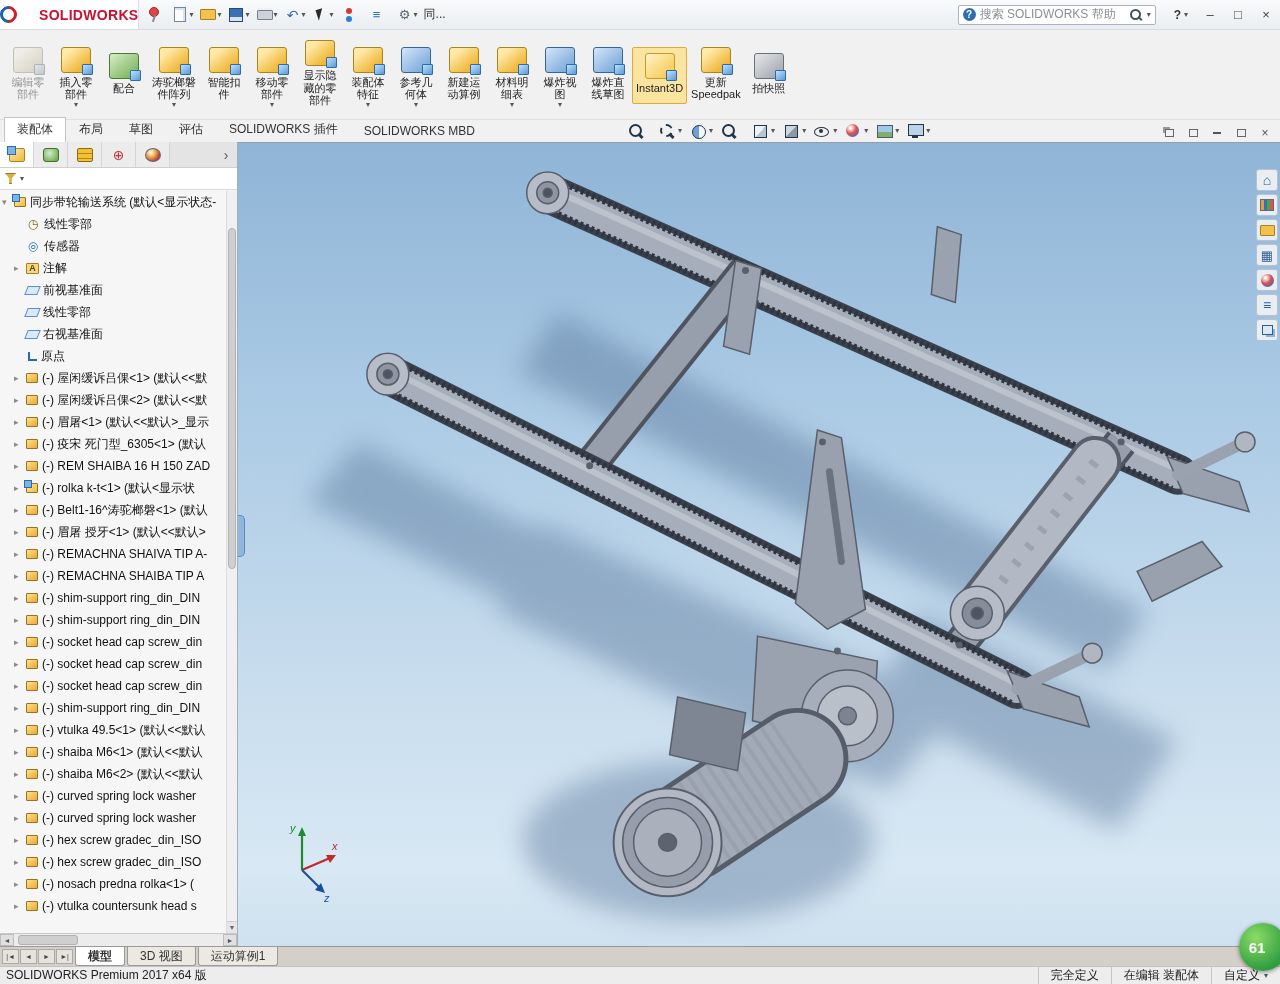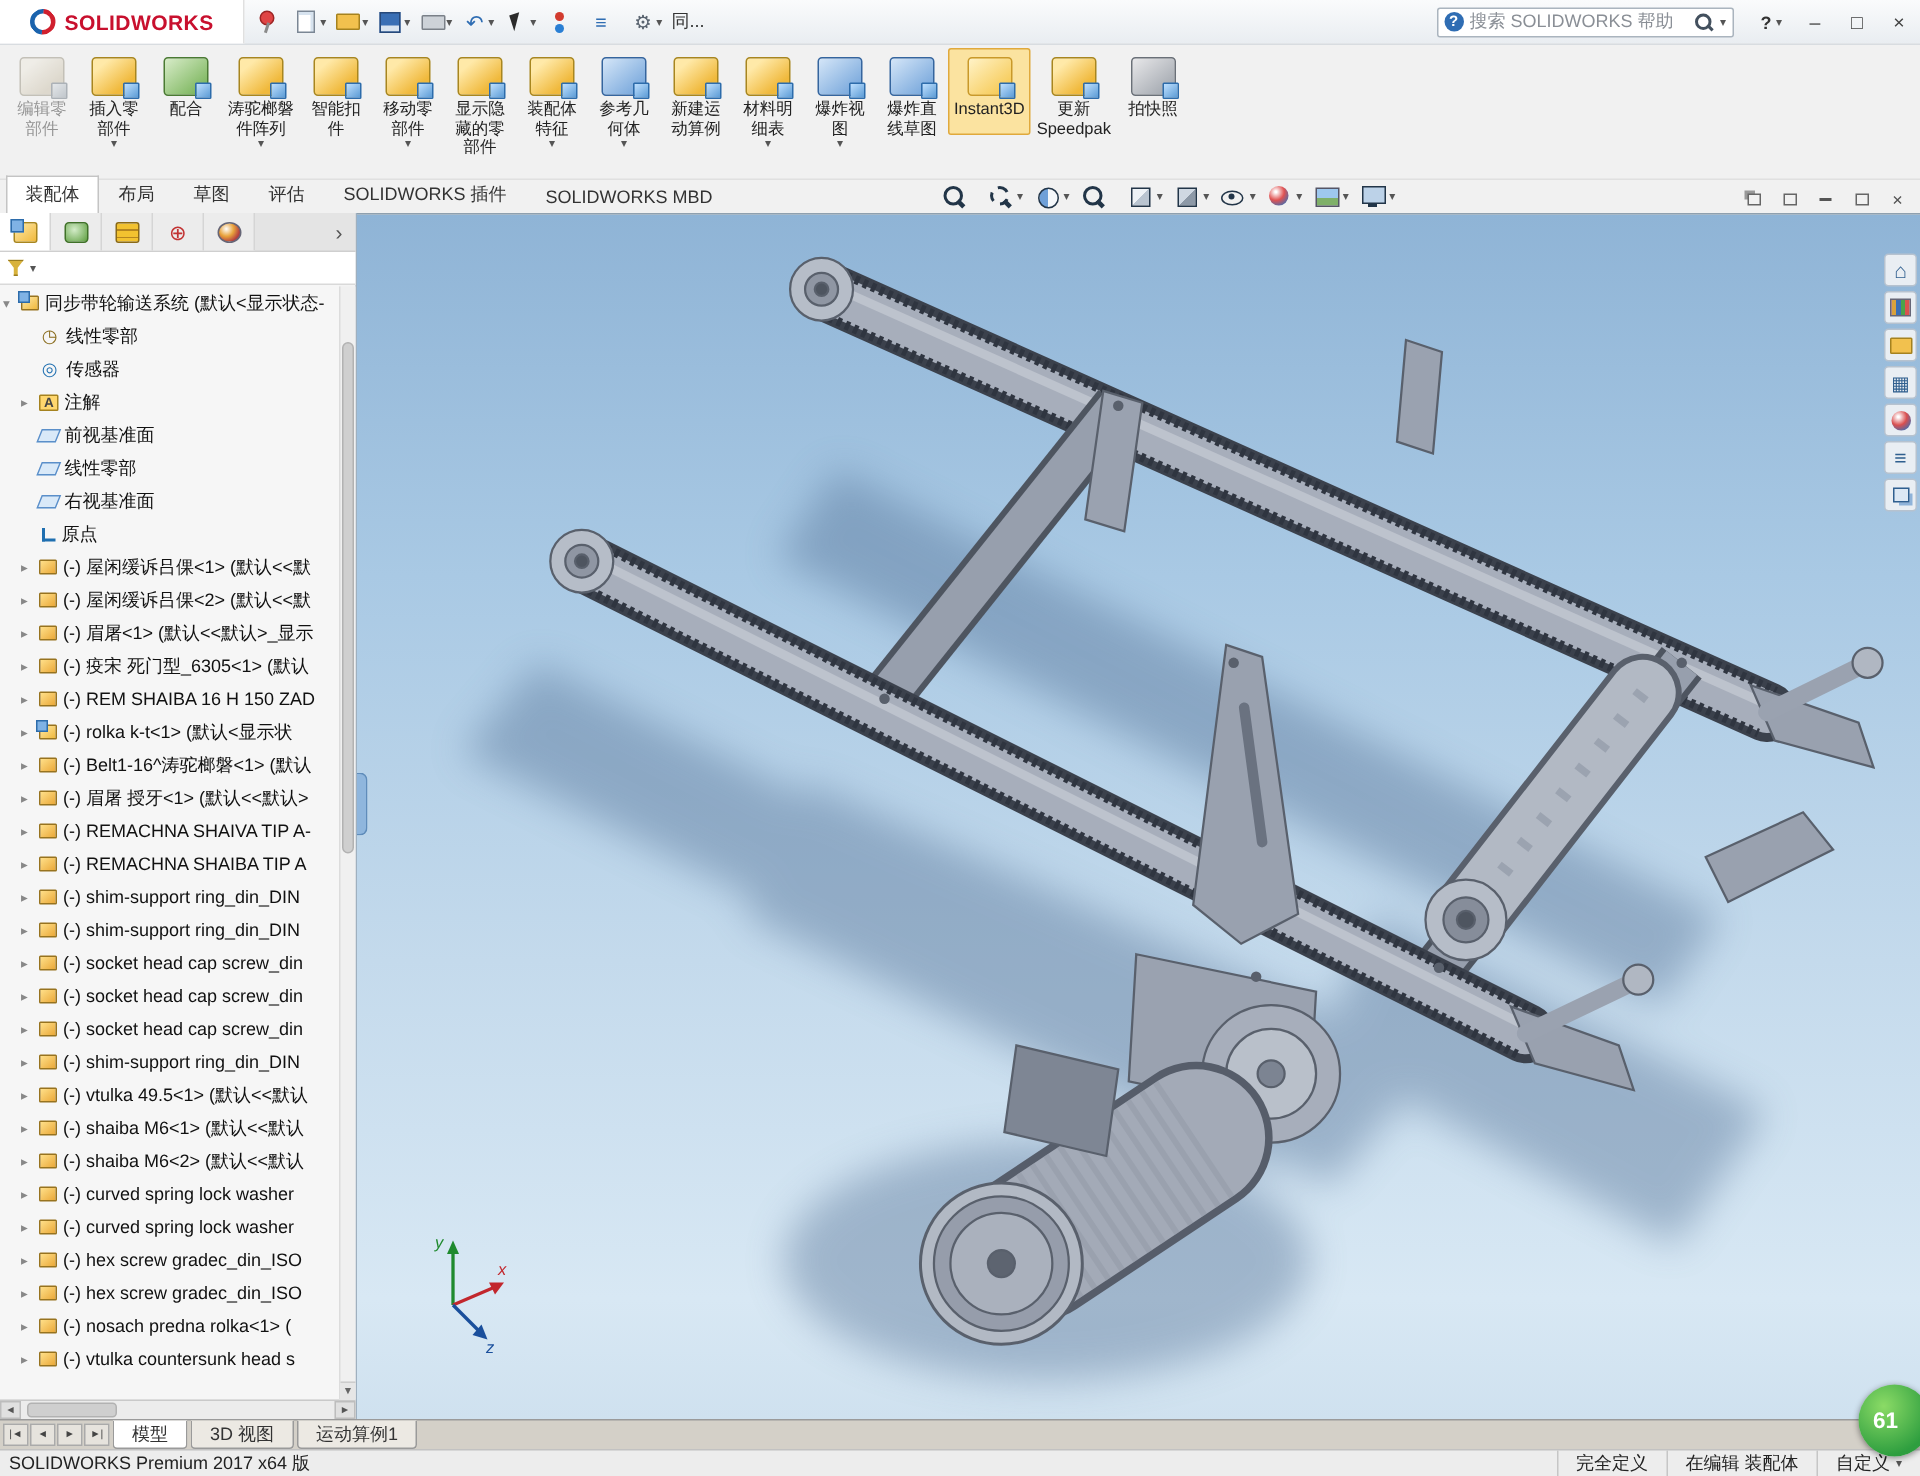--- a/index.html
+++ b/index.html
@@ -1,21 +1,21 @@
 <!DOCTYPE html>
 <html><head>
 <meta charset="utf-8">
 <style>
   *{box-sizing:border-box;margin:0;padding:0}
   html,body{width:1280px;height:984px;overflow:hidden}
   body{font-family:"Liberation Sans","DejaVu Sans",sans-serif;font-size:12px;color:#222;background:#f0f0f0;position:relative;user-select:none}
   .caret{font-size:8px;color:#555;line-height:1}
   
   .titlebar{height:30px;display:flex;align-items:center;background:linear-gradient(#fafbfc,#e9edf1);border-bottom:1px solid #d8dce0}
-  .logo{display:flex;align-items:center;gap:6px;padding:0 20px;height:100%;background:#fff;border-right:1px solid #e0e0e0}
+  .logo{display:flex;align-items:center;gap:22px;padding:0 0;height:100%;background:#fff;border-right:1px solid #e0e0e0}
   .swirl{width:17px;height:17px;border-radius:50%;border:3.5px solid;border-color:#1a63ad #d0202e #d0202e #1a63ad;transform:rotate(-40deg)}
   .logotext{font-weight:bold;color:#c8102e;font-size:14px;letter-spacing:.3px}
   .menubar{display:flex;height:100%;align-items:center;margin-left:6px}
   .menu-item{padding:4px 9px;color:#222}
   .pin{width:14px;height:15px;position:relative;margin:0 8px;flex:none}
   .pin::before{content:"";position:absolute;width:8px;height:8px;background:#e04545;border-radius:50%;left:2px;top:0;border:1px solid #9c2525}
   .pin::after{content:"";position:absolute;width:2px;height:7px;background:#8a8a8a;left:6px;top:8px;transform:rotate(18deg)}
   .qat{display:flex;align-items:center;gap:2px}
   .qi{display:flex;align-items:center;padding:1px 2px;border-radius:2px}
   .qicon{width:18px;height:16px;position:relative;display:grid;place-items:center}
@@ -34,21 +34,21 @@
   .searchbox{display:flex;align-items:center;gap:4px;width:198px;height:20px;background:#fff;border:1px solid #aab4be;border-radius:2px;padding:0 4px;margin-right:10px}
   .shelp{width:13px;height:13px;border-radius:50%;background:#2f6db3;color:#fff;font-size:10px;font-weight:bold;display:grid;place-items:center;flex:none}
   .sph{color:#8a8f96;flex:1;white-space:nowrap;overflow:hidden}
   .mag{width:14px;height:14px;position:relative;flex:none}
   .mag::before{content:"";position:absolute;width:7px;height:7px;border:2px solid #43505e;border-radius:50%;left:1px;top:1px}
   .mag::after{content:"";position:absolute;width:2px;height:5px;background:#43505e;left:10px;top:8px;transform:rotate(-45deg)}
   .helpbtn{display:flex;align-items:center;gap:3px;padding:0 8px;font-weight:bold;color:#333}
   .winbtns{display:flex;height:100%}
   .wb{width:28px;height:100%;display:grid;place-items:center;font-size:13px;color:#444}
   
-  .ribbon{height:90px;display:flex;align-items:flex-start;background:#f1f1f1;padding:2px 4px 0;border-bottom:1px solid #e0e0e0}
+  .ribbon{height:90px;display:flex;align-items:center;background:#f1f1f1;padding:2px 4px 0;border-bottom:1px solid #e0e0e0}
   .rbtn{display:flex;flex-direction:column;align-items:center;justify-content:flex-start;min-width:48px;padding:4px 3px 1px;border:1px solid transparent;border-radius:2px}
   .rbtn.active{background:#fbe3a0;border-color:#e0a93c}
   .rbtn.disabled{opacity:.45;filter:grayscale(.8)}
   .ricon{width:30px;height:26px;margin:1px auto 3px;position:relative;background:linear-gradient(140deg,#ffe9a8 20%,#f0b93c 75%);border:1px solid #a8861f;border-radius:3px;flex:none}
   .ricon::after{content:"";position:absolute;right:-3px;bottom:-3px;width:9px;height:9px;background:linear-gradient(140deg,#bfe0ff,#5b9bd5);border:1px solid #2d6cab;border-radius:1px}
   .ricon[data-icon="mate"]{background:linear-gradient(140deg,#d8ecc9,#6fae4e);border-color:#4a7a33}
   .ricon[data-icon="exploded-view"],.ricon[data-icon="explode-line-sketch"],.ricon[data-icon="reference-geometry"]{background:linear-gradient(140deg,#d5e6f8,#6b9fd8);border-color:#35659e}
   .ricon[data-icon="instant3d"]{background:linear-gradient(140deg,#fff3c8,#f5c445);border-color:#c9992a}
   .ricon[data-icon="take-snapshot"]{background:linear-gradient(140deg,#e8e8ea,#9aa0a8);border-color:#6a7078}
   .rlabel{font-size:11px;line-height:12.5px;text-align:center;color:#222;white-space:pre-line}
@@ -131,21 +131,21 @@
   .tp[data-icon="file-explorer"]::before{width:13px;height:9px;background:#f2c14e;border:1px solid #a5821f;border-radius:1px}
   .tp[data-icon="view-palette"]::before{content:"▦";font-size:13px;line-height:1}
   .tp[data-icon="appearances"]::before{width:13px;height:13px;border-radius:50%;background:radial-gradient(circle at 35% 30%,#fff 5%,#d94f4f 45%,#3a6fb5 85%)}
   .tp[data-icon="custom-properties"]::before{content:"≡";font-size:14px;font-weight:bold;line-height:1}
   .tp[data-icon="forum"]::before{width:9px;height:8px;border:1.5px solid #2f5f8f;background:#dce8f4;box-shadow:3px 3px 0 -1px #8fb3d9}
   .grip{position:absolute;left:0;top:372px;width:7px;height:42px;background:#8fb6dd;border:1px solid #5f8cba;border-left:none;border-radius:0 5px 5px 0}
   
   .mtabsrow{height:20px;background:#d4d0c8;display:flex;align-items:stretch;border-top:1px solid #9a9a9a;padding-left:2px}
   .mnav{width:17px;margin:2px 0;display:grid;place-items:center;font-size:7px;color:#444;background:#e6e3dd;border:1px solid #aaa}
   .mtab{padding:1px 12px;display:flex;align-items:center;background:#ece9e3;border:1px solid #9a9a9a;border-top:none;margin-left:2px;border-radius:0 0 3px 3px;color:#333}
-  .mtab.active{background:#fff;font-weight:normal}
+  .mtab.active{background:#fff;font-weight:bold}
   
   .statusbar{height:18px;background:#ededed;border-top:1px solid #c2c2c2;display:flex;align-items:center;font-size:12px;color:#222}
   .st-left{padding:0 6px;white-space:nowrap}
   .st-right{margin-left:auto;display:flex;height:100%;align-items:center}
   .st-item{padding:0 12px;border-left:1px solid #c6c6c6;display:flex;align-items:center;gap:4px;height:100%;white-space:nowrap}
   .badge{position:absolute;right:-7px;bottom:13px;width:48px;height:48px;border-radius:50%;background:radial-gradient(circle at 35% 30%,#8bdb66,#2e9e3f 72%);color:#fff;font-weight:bold;font-size:15px;display:grid;place-items:center;box-shadow:0 1px 4px rgba(0,0,0,.45);z-index:50;padding-right:12px}
 </style>
 </head>
 <body>
 

